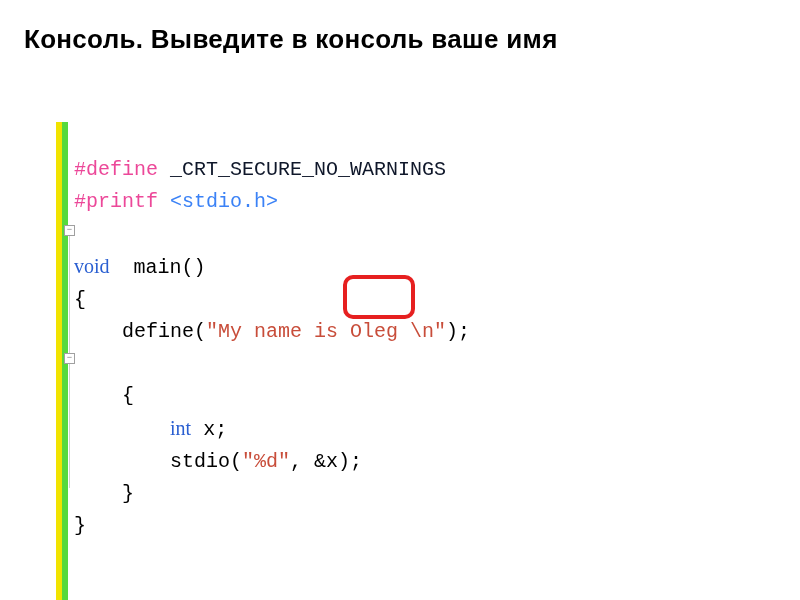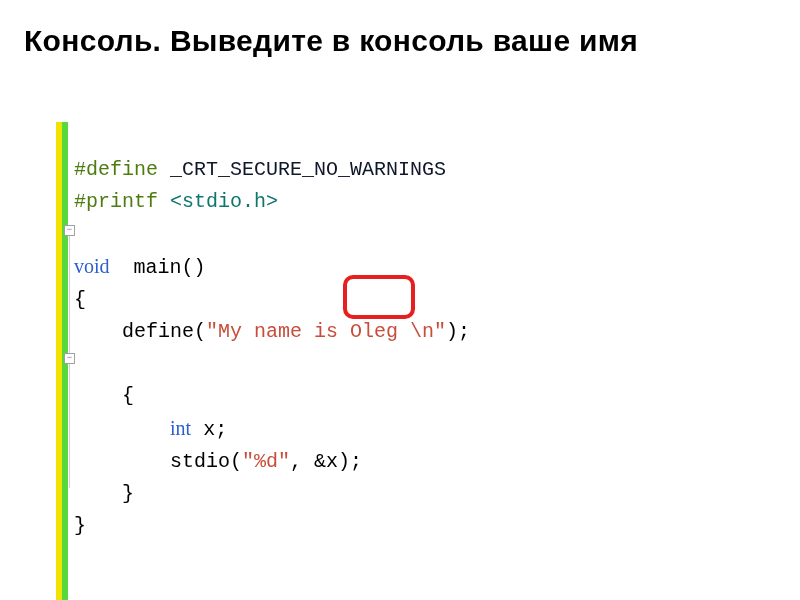--- a/index.html
+++ b/index.html
@@ -5,21 +5,21 @@
     * { margin: 0; padding: 0; box-sizing: border-box; }
     body {
       width: 800px;
       height: 600px;
       background: #ffffff;
       font-family: Arial, sans-serif;
       position: relative;
       overflow: hidden;
     }
     .slide-title {
-      font-size: 30px;
+      font-size: 26px;
       font-weight: bold;
       color: #000;
       padding: 24px 24px 0 24px;
       letter-spacing: 0.3px;
     }
     .code-block {
       position: absolute;
       left: 56px;
       top: 122px;
       width: 640px;
@@ -62,23 +62,23 @@
       text-align: center;
       color: #808080;
       left: 0;
     }
     .fold-line {
       position: absolute;
       border-left: 1px solid #d0d0d0;
       width: 1px;
       left: 5px;
     }
-    .kw-gray { color: #4d7c0f; }
+    .kw-gray { color: #ec4899; }
     .kw-purple { color: #0f172a; }
-    .kw-include { color: #0f766e; }
+    .kw-include { color: #3b82f6; }
     .kw-blue { color: #2a5fd1; font-family: Liberation Serif, serif; }
     .kw-string { color: #c84d3a; }
     .highlight-box {
       position: absolute;
       border: 4px solid #e62020;
       border-radius: 10px;
       background: transparent;
     }
     .guide-dots {
       color: #d8d8d8;

